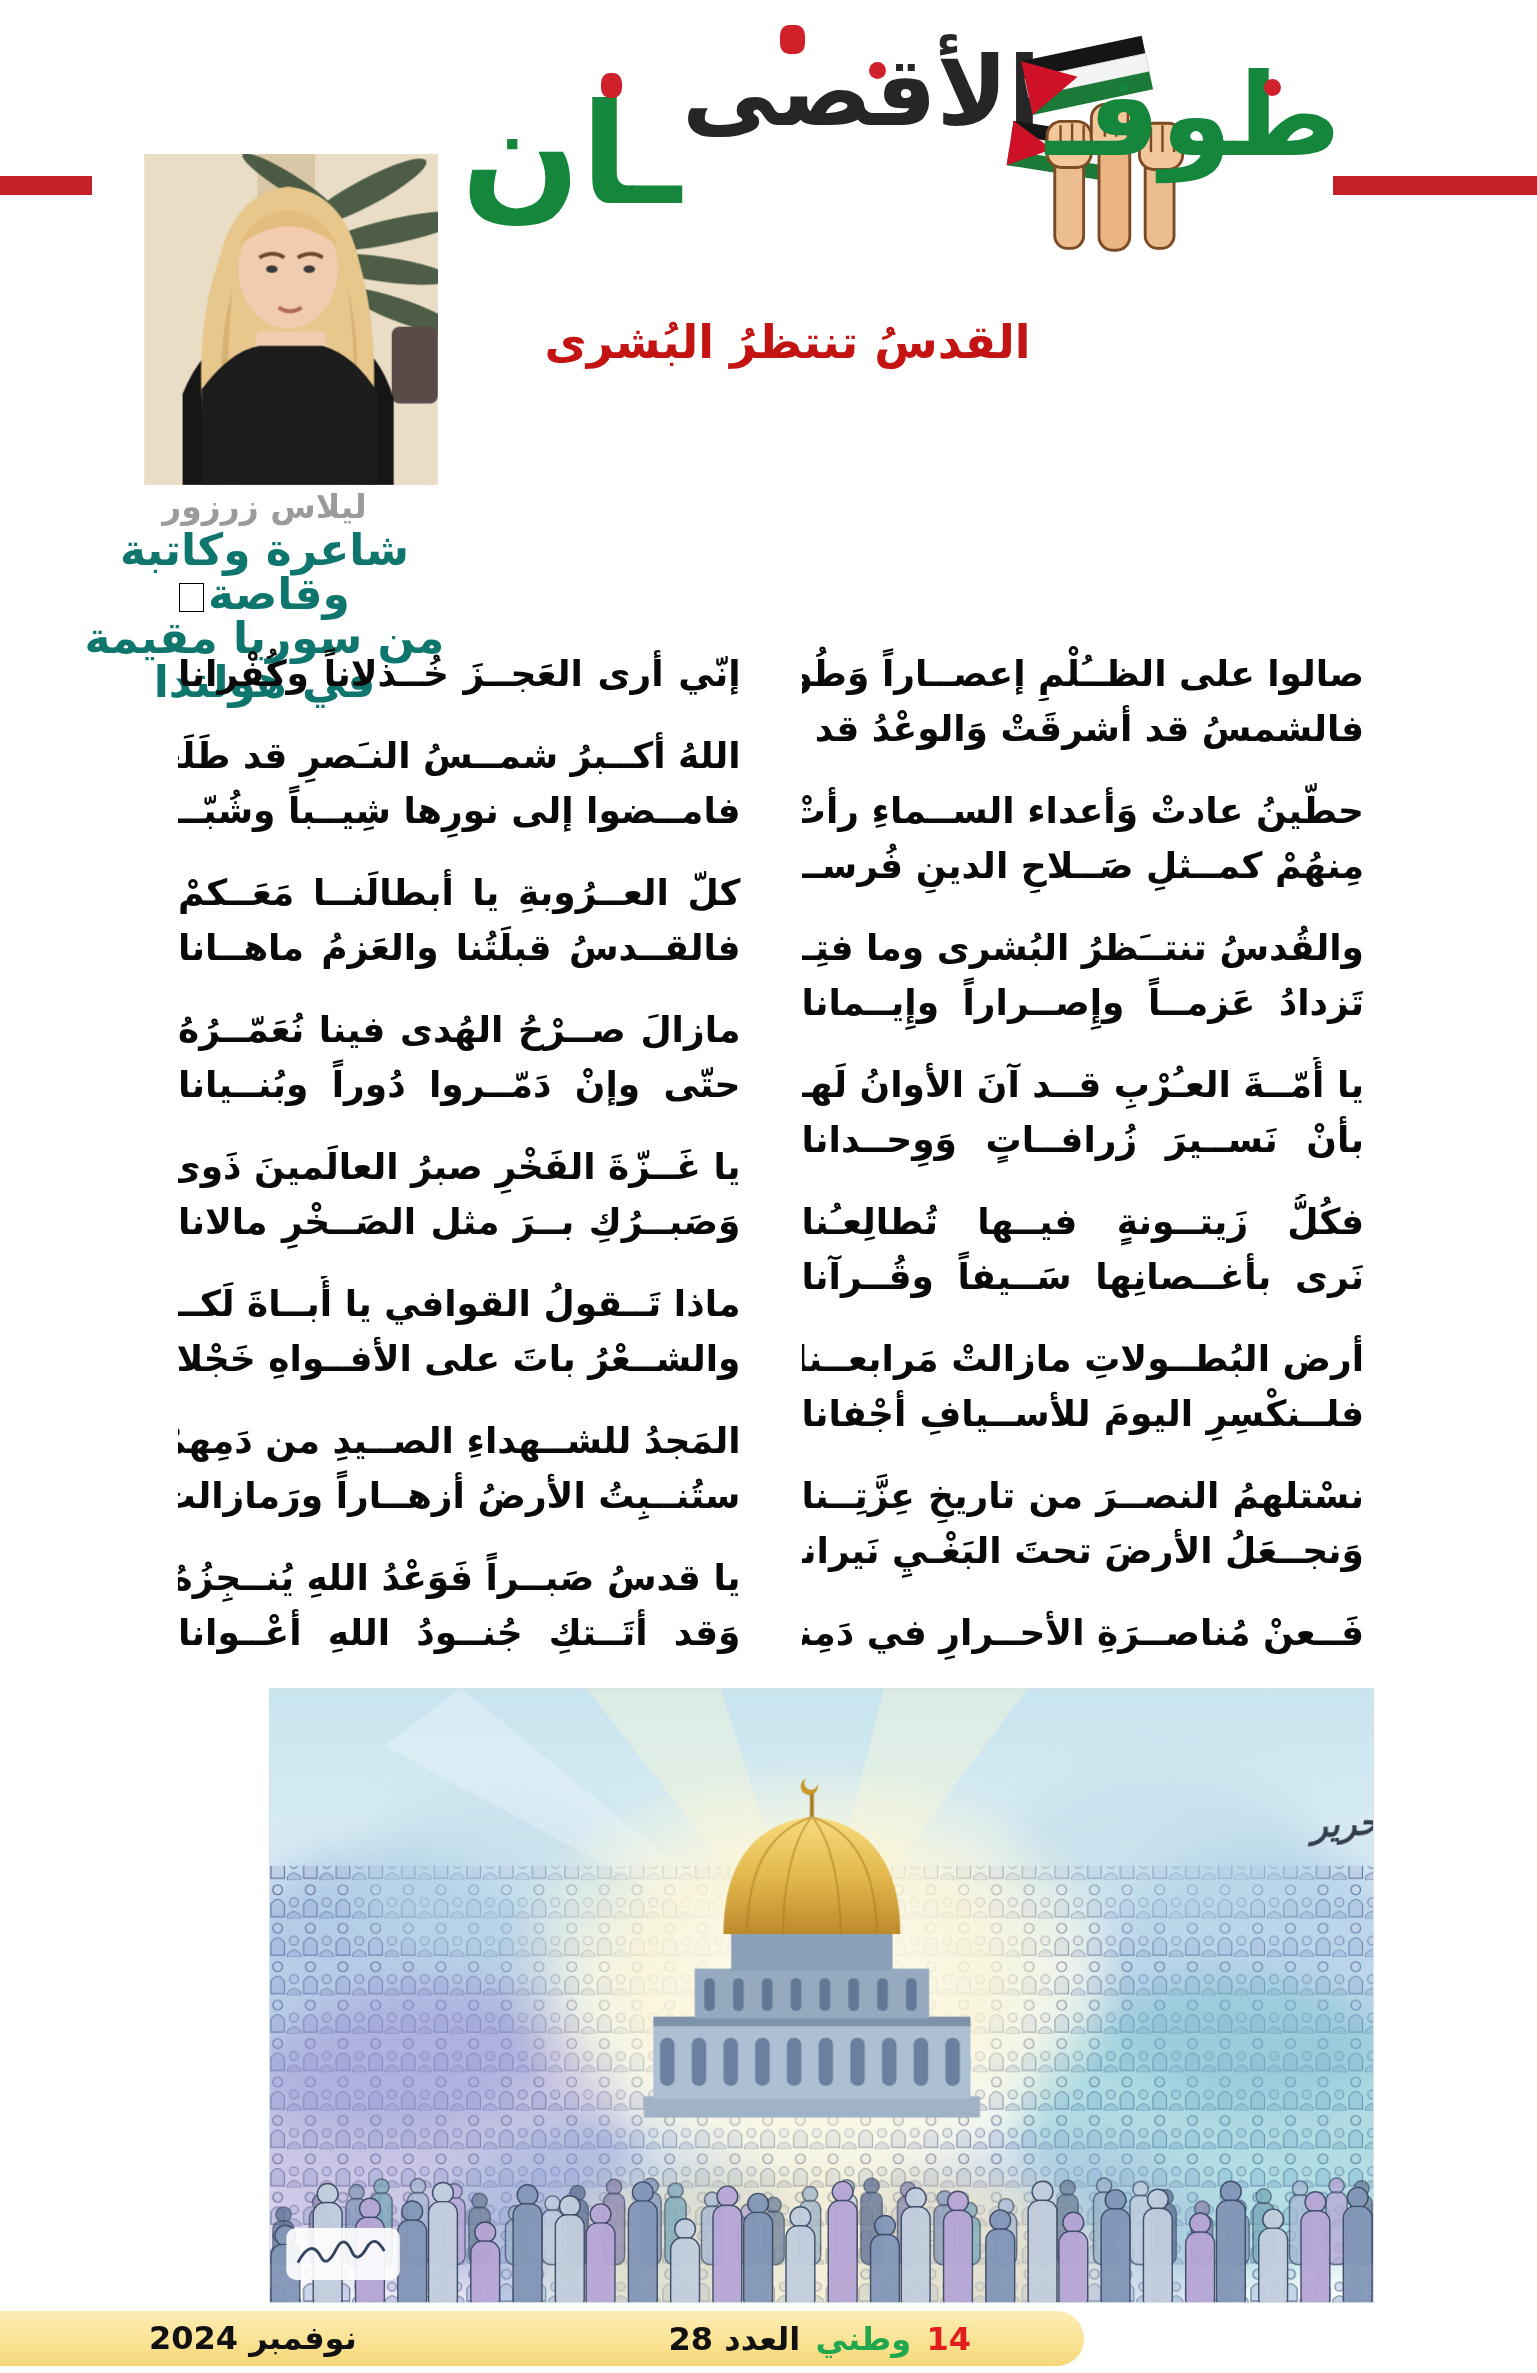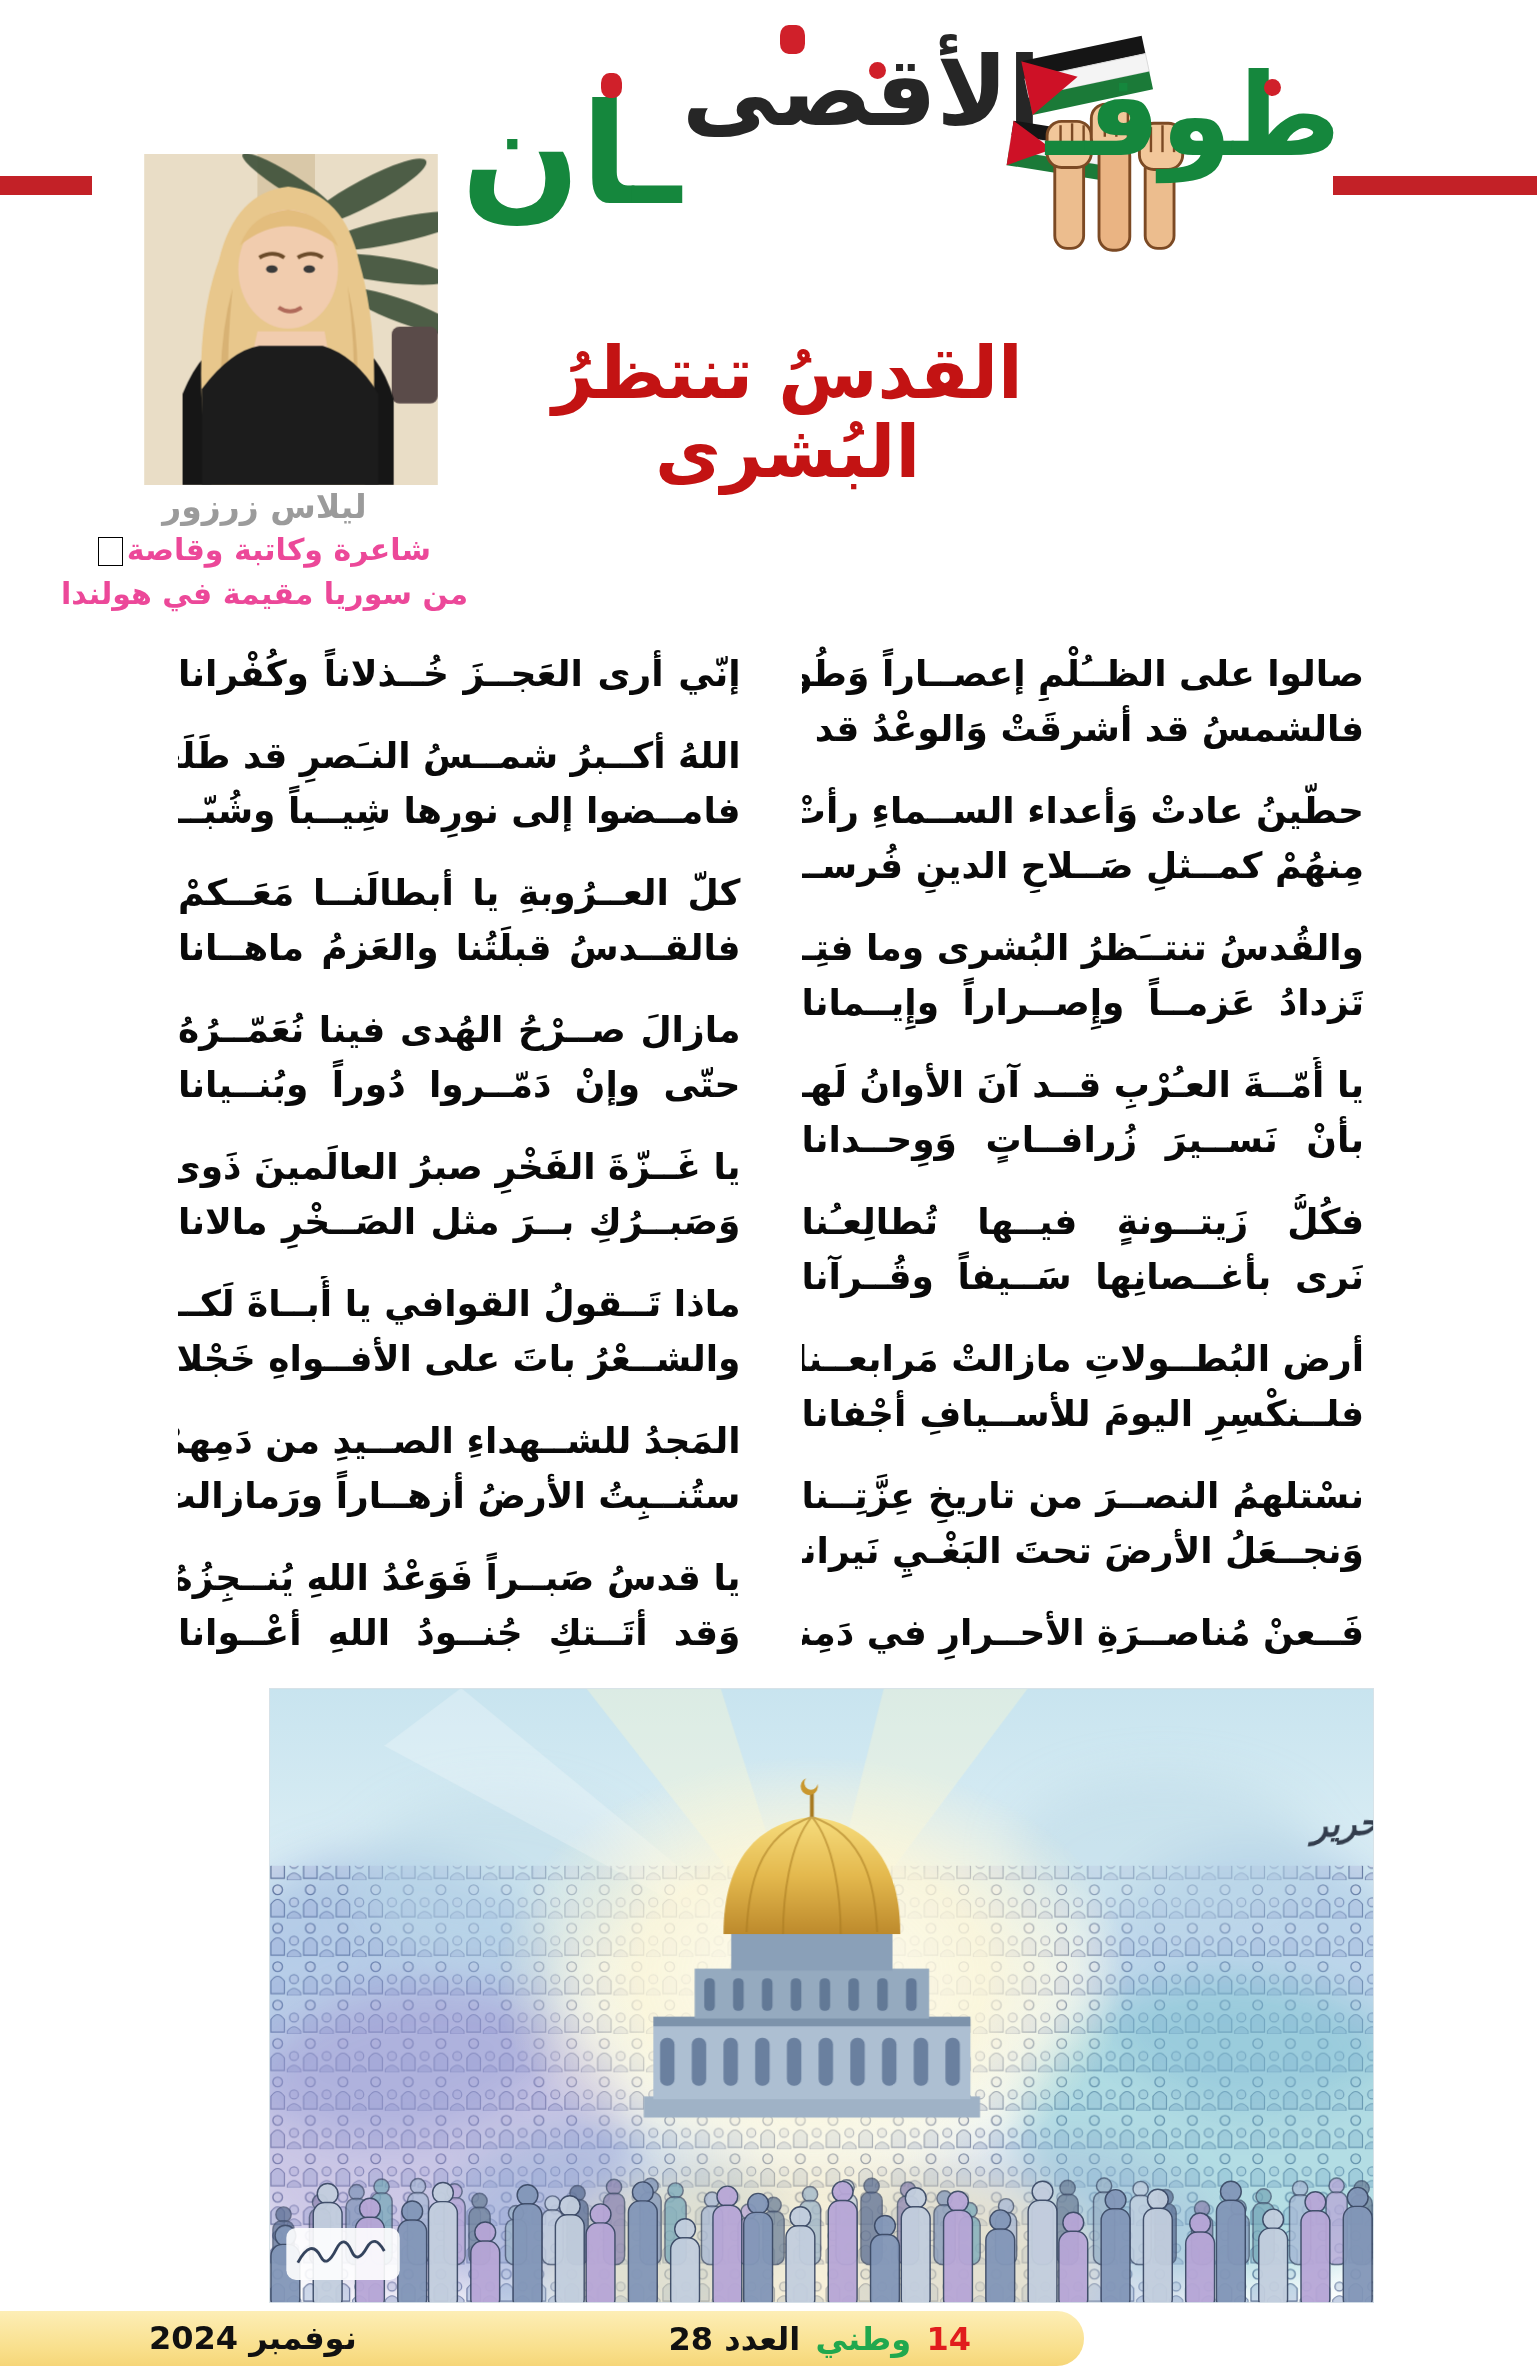--- a/index.html
+++ b/index.html
@@ -16,27 +16,27 @@
   .logo .green.left-part{left:0;top:56px;font-size:140px;}
   .logo .black-word{position:absolute;left:221px;top:15.4px;font-size:96px;font-weight:700;
                     color:#262626;line-height:1;white-space:nowrap;}
   .logo .red-dot{position:absolute;background:#d0202a;border-radius:50%;}
   .logo-art{position:absolute;left:538px;top:0;}
 
   
   .photo{position:absolute;left:144px;top:154px;width:294px;height:331px;overflow:hidden;}
   .author-block{position:absolute;left:58px;top:486px;width:413px;text-align:center;direction:rtl;}
   .author-name{color:#9b9b9b;font-size:33px;font-weight:800;line-height:42px;}
-  .author-role,.author-origin{color:#ec4899;font-size:30px;font-weight:800;line-height:44px;}
+  .author-role,.author-origin{color:#0f766e;font-size:44px;font-weight:800;line-height:44px;}
   .tofu-box{display:inline-block;width:23px;height:27px;border:1.9px solid #000;
             vertical-align:middle;margin-right:3.8px;}
 
   
   .title{position:absolute;left:533px;top:286px;width:509px;direction:rtl;text-align:center;
-         color:#c31313;font-size:72px;font-weight:900;line-height:1.1;letter-spacing:-1px;}
+         color:#c31313;font-size:46px;font-weight:900;line-height:1.1;letter-spacing:-1px;}
 
   
   .poem{position:absolute;left:178px;top:646px;width:1186px;display:flex;gap:61px;direction:rtl;}
   .poem-col{flex:1;min-width:0;}
   .stanza{margin-bottom:27px;}
   .poem-line{font-size:36px;font-weight:700;line-height:55px;height:55px;color:#0a0a0a;
              direction:rtl;white-space:nowrap;overflow:hidden;
              text-align:justify;text-align-last:justify;}
 
   

